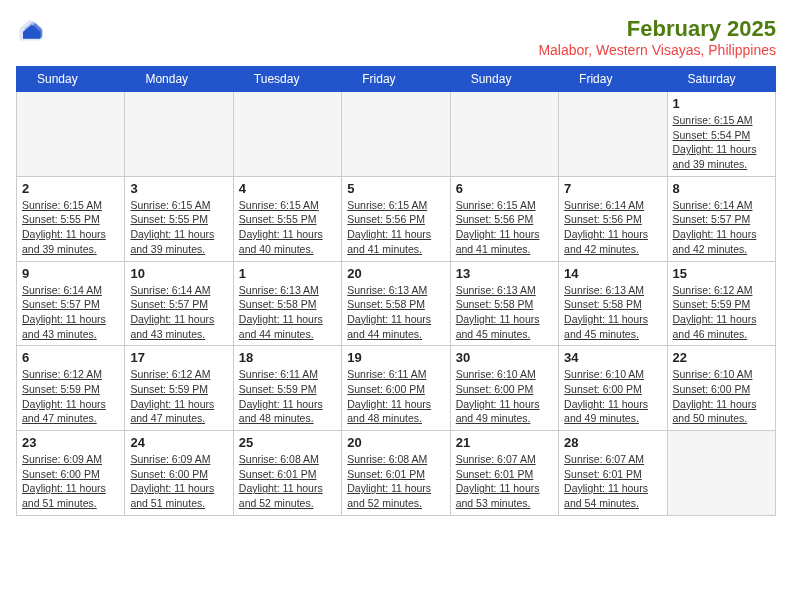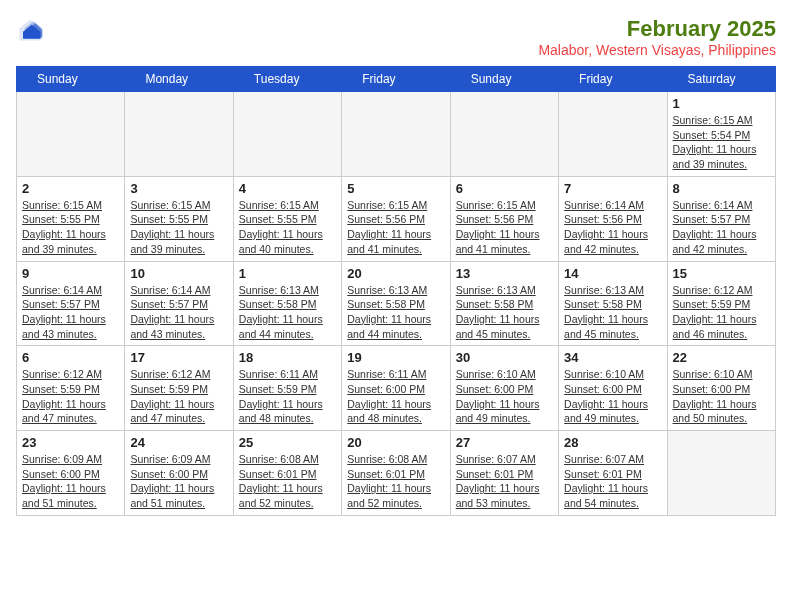--- a/index.html
+++ b/index.html
@@ -305,21 +305,21 @@
 and 52 minutes.</div>
         </td>
         <td>
           <span class="day-number">20</span>
           <div class="day-info" style="white-space: pre-line;">Sunrise: 6:08 AM
 Sunset: 6:01 PM
 Daylight: 11 hours
 and 52 minutes.</div>
         </td>
         <td>
-          <span class="day-number">27</span>
+          <span class="day-number">21</span>
           <div class="day-info" style="white-space: pre-line;">Sunrise: 6:07 AM
 Sunset: 6:01 PM
 Daylight: 11 hours
 and 53 minutes.</div>
         </td>
         <td>
           <span class="day-number">28</span>
           <div class="day-info" style="white-space: pre-line;">Sunrise: 6:07 AM
 Sunset: 6:01 PM
 Daylight: 11 hours

